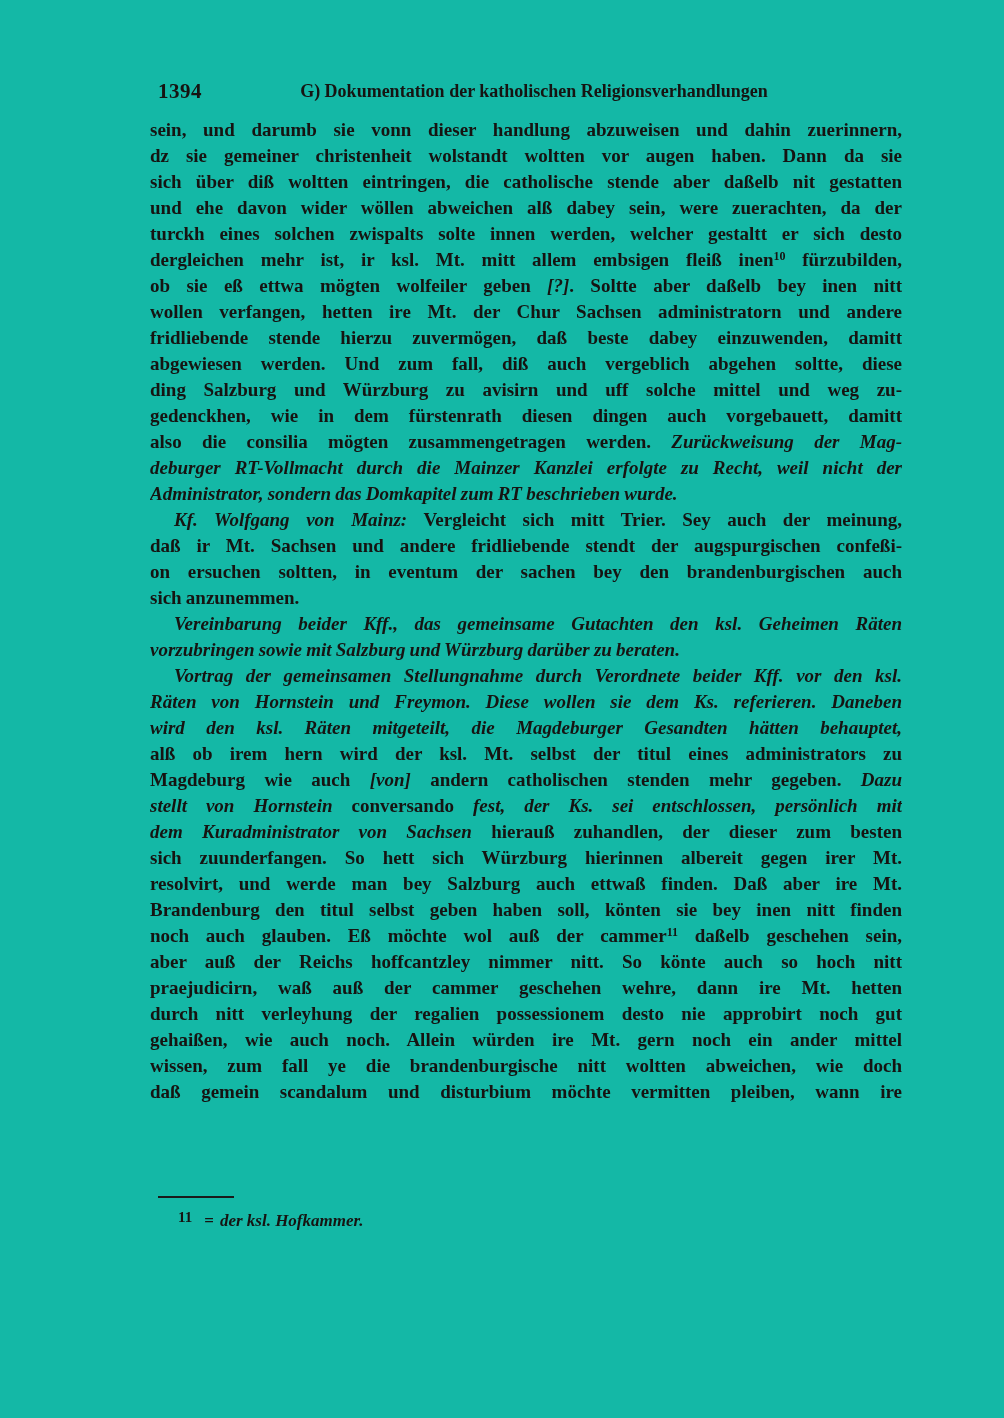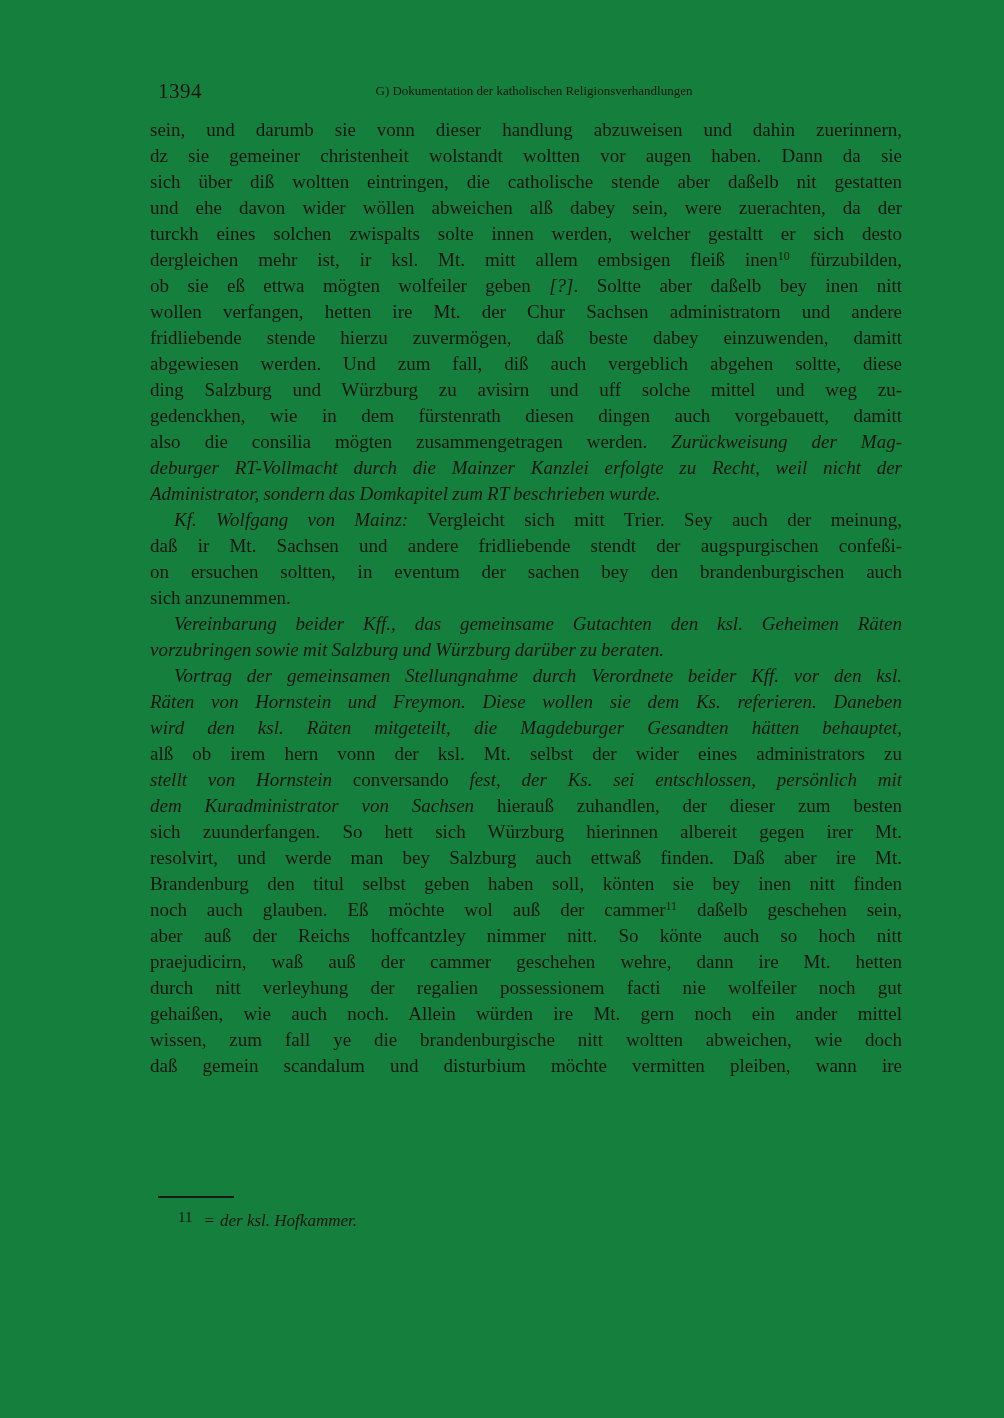--- a/index.html
+++ b/index.html
@@ -1,43 +1,44 @@
 <!DOCTYPE html>
 <html><head>
 <meta charset="utf-8">
 <style>
   html, body { margin: 0; padding: 0; background: #e8e8e8; }
   .page {
     position: relative;
     width: 1004px;
     height: 1418px;
     margin: 0 auto;
-    background: #15803d;
+    background: #14b8a6;
     color: #161412;
     font-family: "Liberation Serif", "DejaVu Serif", serif;
     overflow: hidden;
+    font-weight: bold;
   }
   .page-header {
     position: absolute;
     top: 78px;
     left: 158px;
     width: 752px;
     height: 26px;
   }
   .page-number {
     position: absolute;
     left: 0;
     top: 0;
     font-size: 21px;
     line-height: 26px;
     letter-spacing: 0.5px;
   }
   .running-header {
     text-align: center;
-    font-size: 13px;
+    font-size: 18px;
     line-height: 26px;
   }
   .body-text {
     position: absolute;
     top: 117px;
     left: 150px;
     width: 752px;
   }
   .line {
     height: 26px;
@@ -118,30 +119,31 @@
       <div class="line"><span class="it">Administrator, sondern das Domkapitel zum RT beschrieben wurde.</span></div>
       <div class="line j indent"><span class="it">Kf. Wolfgang von Mainz:</span><span> Vergleicht sich mitt Trier. Sey auch der meinung,</span></div>
       <div class="line j"><span>daß ir Mt. Sachsen und andere fridliebende stendt der augspurgischen confeßi-</span></div>
       <div class="line j"><span>on ersuchen soltten, in eventum der sachen bey den brandenburgischen auch</span></div>
       <div class="line"><span>sich anzunemmen.</span></div>
       <div class="line j indent"><span class="it">Vereinbarung beider Kff., das gemeinsame Gutachten den ksl. Geheimen Räten</span></div>
       <div class="line"><span class="it">vorzubringen sowie mit Salzburg und Würzburg darüber zu beraten.</span></div>
       <div class="line j indent"><span class="it">Vortrag der gemeinsamen Stellungnahme durch Verordnete beider Kff. vor den ksl.</span></div>
       <div class="line j"><span class="it">Räten von Hornstein und Freymon. Diese wollen sie dem Ks. referieren. Daneben</span></div>
       <div class="line j"><span class="it">wird den ksl. Räten mitgeteilt, die Magdeburger Gesandten hätten behauptet,</span></div>
-      <div class="line j"><span>alß ob irem hern vonn der ksl. Mt. selbst der wider eines administrators zu</span></div>
+      <div class="line j"><span>alß ob irem hern wird der ksl. Mt. selbst der titul eines administrators zu</span></div>
+      <div class="line j"><span>Magdeburg wie auch </span><span class="it">[von]</span><span> andern catholischen stenden mehr gegeben. </span><span class="it">Dazu</span></div>
       <div class="line j"><span class="it">stellt von Hornstein </span><span>conversando </span><span class="it">fest, der Ks. sei entschlossen, persönlich mit</span></div>
       <div class="line j"><span class="it">dem Kuradministrator von Sachsen </span><span>hierauß zuhandlen, der dieser zum besten</span></div>
       <div class="line j"><span>sich zuunderfangen. So hett sich Würzburg hierinnen albereit gegen irer Mt.</span></div>
       <div class="line j"><span>resolvirt, und werde man bey Salzburg auch ettwaß finden. Daß aber ire Mt.</span></div>
       <div class="line j"><span>Brandenburg den titul selbst geben haben soll, könten sie bey inen nitt finden</span></div>
       <div class="line j"><span>noch auch glauben. Eß möchte wol auß der cammer</span><span class="sup">11</span><span> daßelb geschehen sein,</span></div>
       <div class="line j"><span>aber auß der Reichs hoffcantzley nimmer nitt. So könte auch so hoch nitt</span></div>
       <div class="line j"><span>praejudicirn, waß auß der cammer geschehen wehre, dann ire Mt. hetten</span></div>
-      <div class="line j"><span>durch nitt verleyhung der regalien possessionem facti nie wolfeiler noch gut</span></div>
+      <div class="line j"><span>durch nitt verleyhung der regalien possessionem desto nie approbirt noch gut</span></div>
       <div class="line j"><span>gehaißen, wie auch noch. Allein würden ire Mt. gern noch ein ander mittel</span></div>
       <div class="line j"><span>wissen, zum fall ye die brandenburgische nitt woltten abweichen, wie doch</span></div>
       <div class="line j"><span>daß gemein scandalum und disturbium möchte vermitten pleiben, wann ire</span></div>
     </div>
 
   <div class="footnotes">
     <div class="fn-rule"></div>
     <div>
         <div class="fn-line"><span class="fn-num">11</span><span class="fn-eq">=</span><span class="fn-text">der ksl. Hofkammer.</span></div>
       </div>

